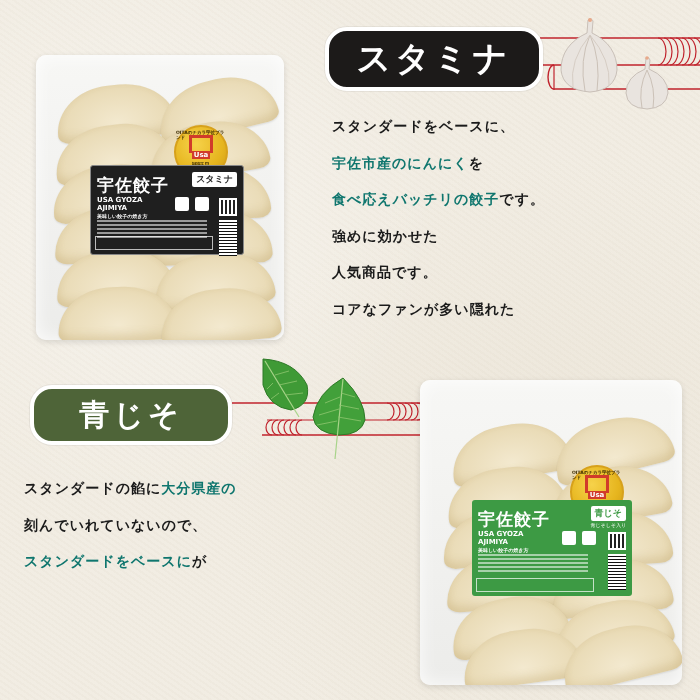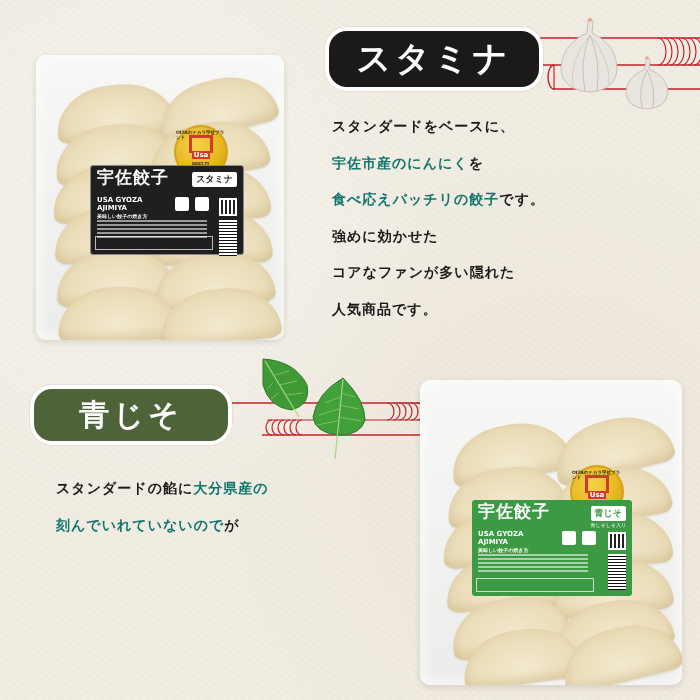--- a/index.html
+++ b/index.html
@@ -30,21 +30,21 @@
     }
     .badge-stamina { left: 325px; top: 27px; width: 218px; height: 64px; background: #1c1a19; font-size: 34px; }
     .badge-aojiso  { left: 30px;  top: 385px; width: 202px; height: 60px; background: #4e6438; font-size: 30px; }
 
     
     .deco { position: absolute; }
 
     
     .desc { position: absolute; font-size: 14px; line-height: 36.5px; font-weight: bold; letter-spacing: 1px; white-space: nowrap; }
     .desc-stamina { left: 332px; top: 108px; }
-    .desc-aojiso  { left: 56px;  top: 470px; }
+    .desc-aojiso  { left: 24px;  top: 470px; }
     .red { color: #0f766e; }
 
     
     .pack {
       position: absolute;
       background: linear-gradient(180deg, #f7f7f5 0%, #ececea 100%);
       border-radius: 10px;
       box-shadow: 0 2px 6px rgba(0,0,0,0.12), inset 0 0 18px rgba(255,255,255,0.9);
       overflow: hidden;
     }
@@ -56,21 +56,21 @@
       width: 120px; height: 54px;
       background: radial-gradient(ellipse at 50% 70%, #f3e9cf 0%, #eadcb8 60%, #dcc99b 100%);
       border-radius: 60px 60px 14px 14px / 50px 50px 10px 10px;
       box-shadow: inset 0 -6px 8px rgba(180,150,90,0.25), 0 1px 2px rgba(0,0,0,0.1);
     }
     .label {
       position: absolute;
       border-radius: 3px;
       color: #ffffff;
       font-family: "DejaVu Sans", "Liberation Sans", sans-serif;
-      padding: 0 6px;
+      padding: 8px 6px;
     }
     .label-stamina { left: 54px; top: 110px; width: 154px; height: 90px; background: #1f1f1f; border: 1px solid #888; }
     .label-aojiso  { left: 52px; top: 120px; width: 160px; height: 96px; background: #3d9a44; }
     .label .brand { font-size: 17px; font-weight: bold; letter-spacing: 1px; display: inline-block; }
     .label .flavor-tag {
       position: absolute; right: 6px; top: 6px;
       background: #ffffff; color: #1f1f1f;
       font-size: 9px; font-weight: bold; padding: 1px 4px; border-radius: 2px;
     }
     .label-aojiso .flavor-tag { color: #3d9a44; }
@@ -179,22 +179,22 @@
   <path d="M27 15 Q18 33 22 53" fill="none" stroke="#cbc1b7"></path>
   <path d="M27 15 Q36 33 33 53" fill="none" stroke="#cbc1b7"></path>
   <circle cx="27" cy="3" r="1.8" fill="#e8a98a"></circle>
 </svg>
 
 <div class="desc desc-stamina">
   <div><span>スタンダードをベースに、</span></div>
   <div><span class="red">宇佐市産のにんにく</span><span>を</span></div>
   <div><span class="red">食べ応えバッチリの餃子</span><span>です。</span></div>
   <div><span>強めに効かせた</span></div>
+  <div><span>人気商品です。</span></div>
   <div><span>コアなファンが多い隠れた</span></div>
-  <div><span>人気商品です。</span></div>
 </div>
 
 <svg class="deco" style="left:232px;top:395px;" width="195" height="55" viewBox="0 0 195 55">
   <line x1="0" y1="8" x2="195" y2="8" stroke="#c0232d" stroke-width="1.4"></line>
   <line x1="30" y1="40" x2="195" y2="40" stroke="#c0232d" stroke-width="1.4"></line>
   <line x1="35" y1="25" x2="195" y2="25" stroke="#c0232d" stroke-width="1.2"></line>
   <g fill="none" stroke="#c0232d" stroke-width="1.2">
     <path d="M155 8 a7 8.5 0 0 1 0 17"></path>
       <path d="M161 8 a7 8.5 0 0 1 0 17"></path>
     <path d="M167 8 a7 8.5 0 0 1 0 17"></path>
@@ -220,21 +220,22 @@
   <path d="M20 20 L34 16 M24 30 L42 26 M30 40 L48 38 M18 28 L12 34 M24 38 L16 44" stroke="#8fc670" stroke-width="0.8" fill="none"></path>
 </svg>
 <svg class="abs" style="left:305px;top:375px;" width="65" height="85" viewBox="0 0 65 85">
   <path d="M38 3 Q60 25 60 45 Q56 60 34 60 Q10 58 8 42 Q12 18 38 3 Z" fill="#42a03a" stroke="#2f7a28" stroke-width="1"></path>
   <path d="M38 4 L30 84" stroke="#a8d48a" stroke-width="1.2" fill="none"></path>
   <path d="M36 18 L50 22 M34 30 L54 34 M33 42 L56 46 M35 22 L20 28 M34 34 L14 40 M32 46 L12 50" stroke="#8fc670" stroke-width="0.8" fill="none"></path>
 </svg>
 
 <div class="desc desc-aojiso">
   <div><span>スタンダードの餡に</span><span class="red">大分県産の</span></div>
-  <div><span class="red">刻んでいれていないので</span><span>が</span></div>
+  <div><span>刻んでいれていないので、</span></div>
+  <div><span class="red">スタンダードをベースに</span><span>が</span></div>
 </div>
 
 <div class="pack pack-aojiso">
   <div class="dumpling" style="left:30px;top:45px;transform:rotate(-10deg);"></div>
   <div class="dumpling" style="left:132px;top:40px;transform:rotate(-14deg);"></div>
   <div class="dumpling" style="left:26px;top:88px;transform:rotate(-8deg);"></div>
   <div class="dumpling" style="left:130px;top:88px;transform:rotate(-10deg);"></div>
   <div class="dumpling" style="left:22px;top:130px;transform:rotate(-6deg);"></div>
   <div class="dumpling" style="left:132px;top:132px;transform:rotate(-4deg);"></div>
   <div class="dumpling" style="left:26px;top:175px;transform:rotate(-4deg);"></div>

